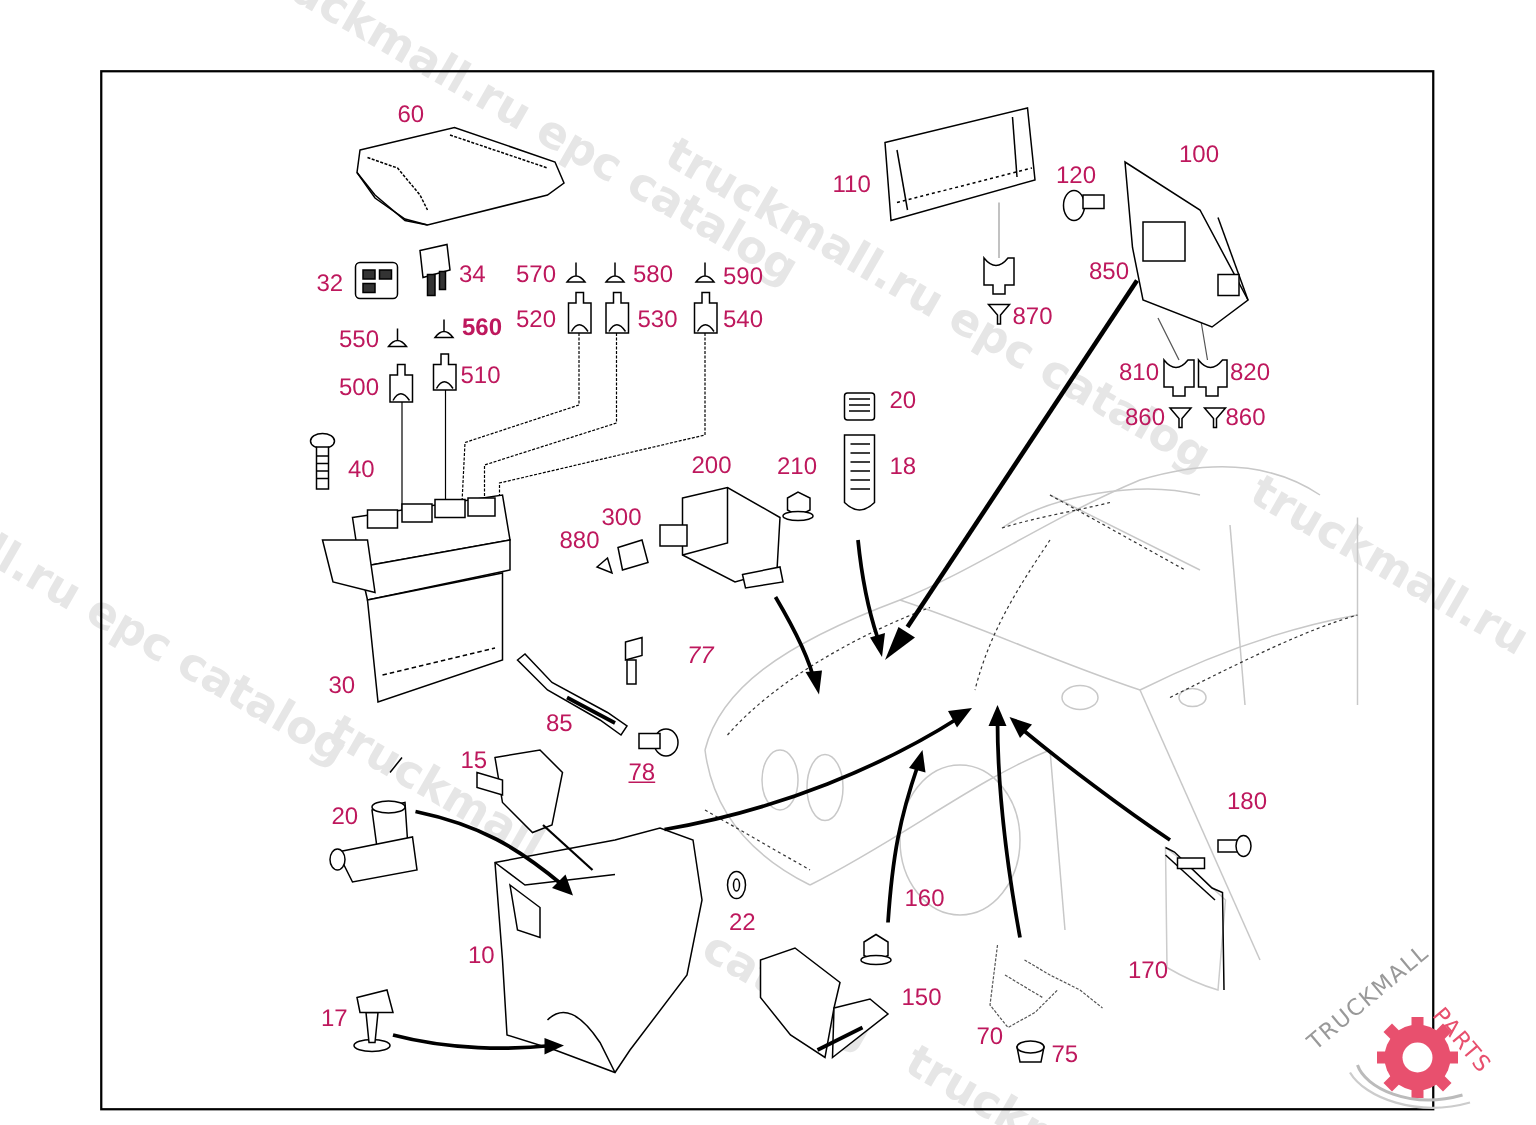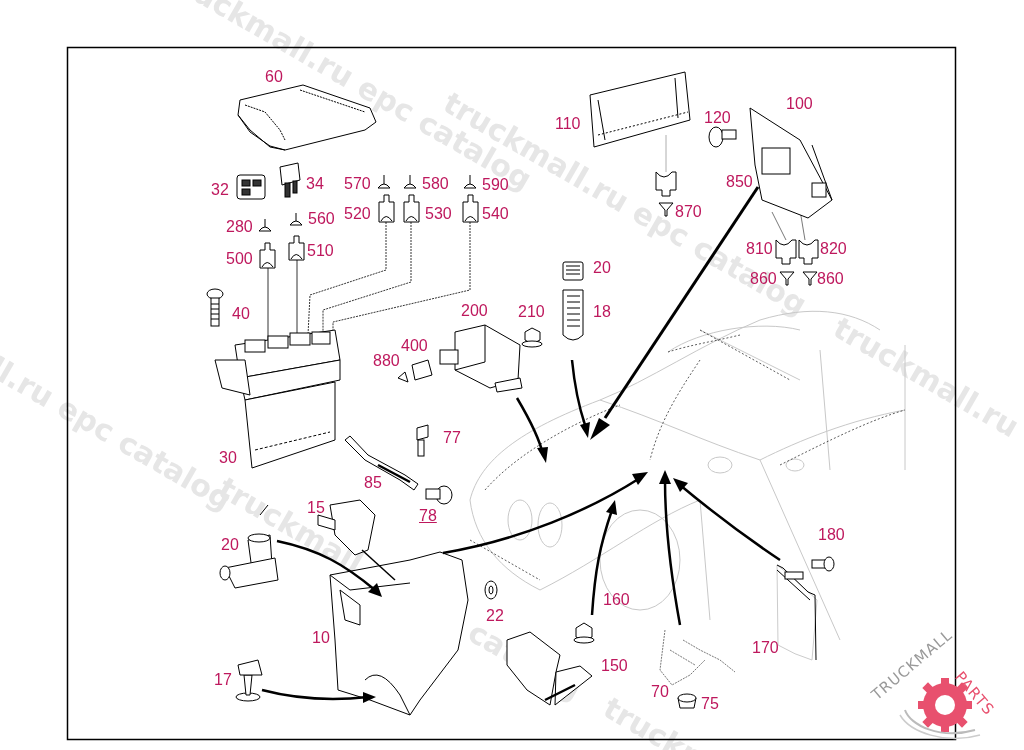--- a/index.html
+++ b/index.html
@@ -293,42 +293,42 @@
 
   <span class="lbl" style="left:265px;top:69px;">60</span>
   <span class="lbl" style="left:211px;top:182px;">32</span>
   <span class="lbl" style="left:306px;top:176px;">34</span>
   <span class="lbl" style="left:344px;top:176px;">570</span>
   <span class="lbl" style="left:422px;top:176px;">580</span>
   <span class="lbl" style="left:482px;top:177px;">590</span>
   <span class="lbl" style="left:344px;top:206px;">520</span>
   <span class="lbl" style="left:425px;top:206px;">530</span>
   <span class="lbl" style="left:482px;top:206px;text-align:center;">540</span>
-  <span class="lbl" style="left:226px;top:219px;">280</span>
-  <span class="lbl" style="left:308px;top:211px;">560</span>
+  <span class="lbl" style="left:226px;top:219px;">550</span>
+  <span class="lbl" style="left:308px;top:211px;font-weight:bold;">560</span>
   <span class="lbl" style="left:226px;top:251px;">500</span>
   <span class="lbl" style="left:307px;top:243px;">510</span>
   <span class="lbl" style="left:232px;top:306px;">40</span>
   <span class="lbl" style="left:219px;top:450px;">30</span>
   <span class="lbl" style="left:555px;top:116px;">110</span>
   <span class="lbl" style="left:704px;top:110px;">120</span>
   <span class="lbl" style="left:786px;top:96px;">100</span>
   <span class="lbl" style="left:678px;top:174px;padding-left:48px;">850</span>
   <span class="lbl" style="left:675px;top:204px;text-align:center;">870</span>
   <span class="lbl" style="left:746px;top:241px;">810</span>
   <span class="lbl" style="left:820px;top:241px;">820</span>
   <span class="lbl" style="left:750px;top:271px;">860</span>
   <span class="lbl" style="left:817px;top:271px;">860</span>
   <span class="lbl" style="left:593px;top:260px;">20</span>
   <span class="lbl" style="left:593px;top:304px;">18</span>
   <span class="lbl" style="left:461px;top:303px;">200</span>
   <span class="lbl" style="left:518px;top:304px;">210</span>
-  <span class="lbl" style="left:401px;top:338px;">400</span>
+  <span class="lbl" style="left:401px;top:338px;">300</span>
   <span class="lbl" style="left:373px;top:353px;">880</span>
-  <span class="lbl" style="left:443px;top:430px;">77</span>
+  <span class="lbl" style="left:458px;top:430px;font-style:italic;">77</span>
   <span class="lbl" style="left:364px;top:475px;">85</span>
   <span class="lbl" style="left:419px;top:508px;text-decoration:underline;">78</span>
   <span class="lbl" style="left:307px;top:500px;">15</span>
   <span class="lbl" style="left:221px;top:537px;">20</span>
   <span class="lbl" style="left:312px;top:630px;">10</span>
   <span class="lbl" style="left:214px;top:672px;">17</span>
   <span class="lbl" style="left:486px;top:608px;">22</span>
   <span class="lbl" style="left:603px;top:592px;">160</span>
   <span class="lbl" style="left:601px;top:658px;">150</span>
   <span class="lbl" style="left:651px;top:684px;">70</span>

